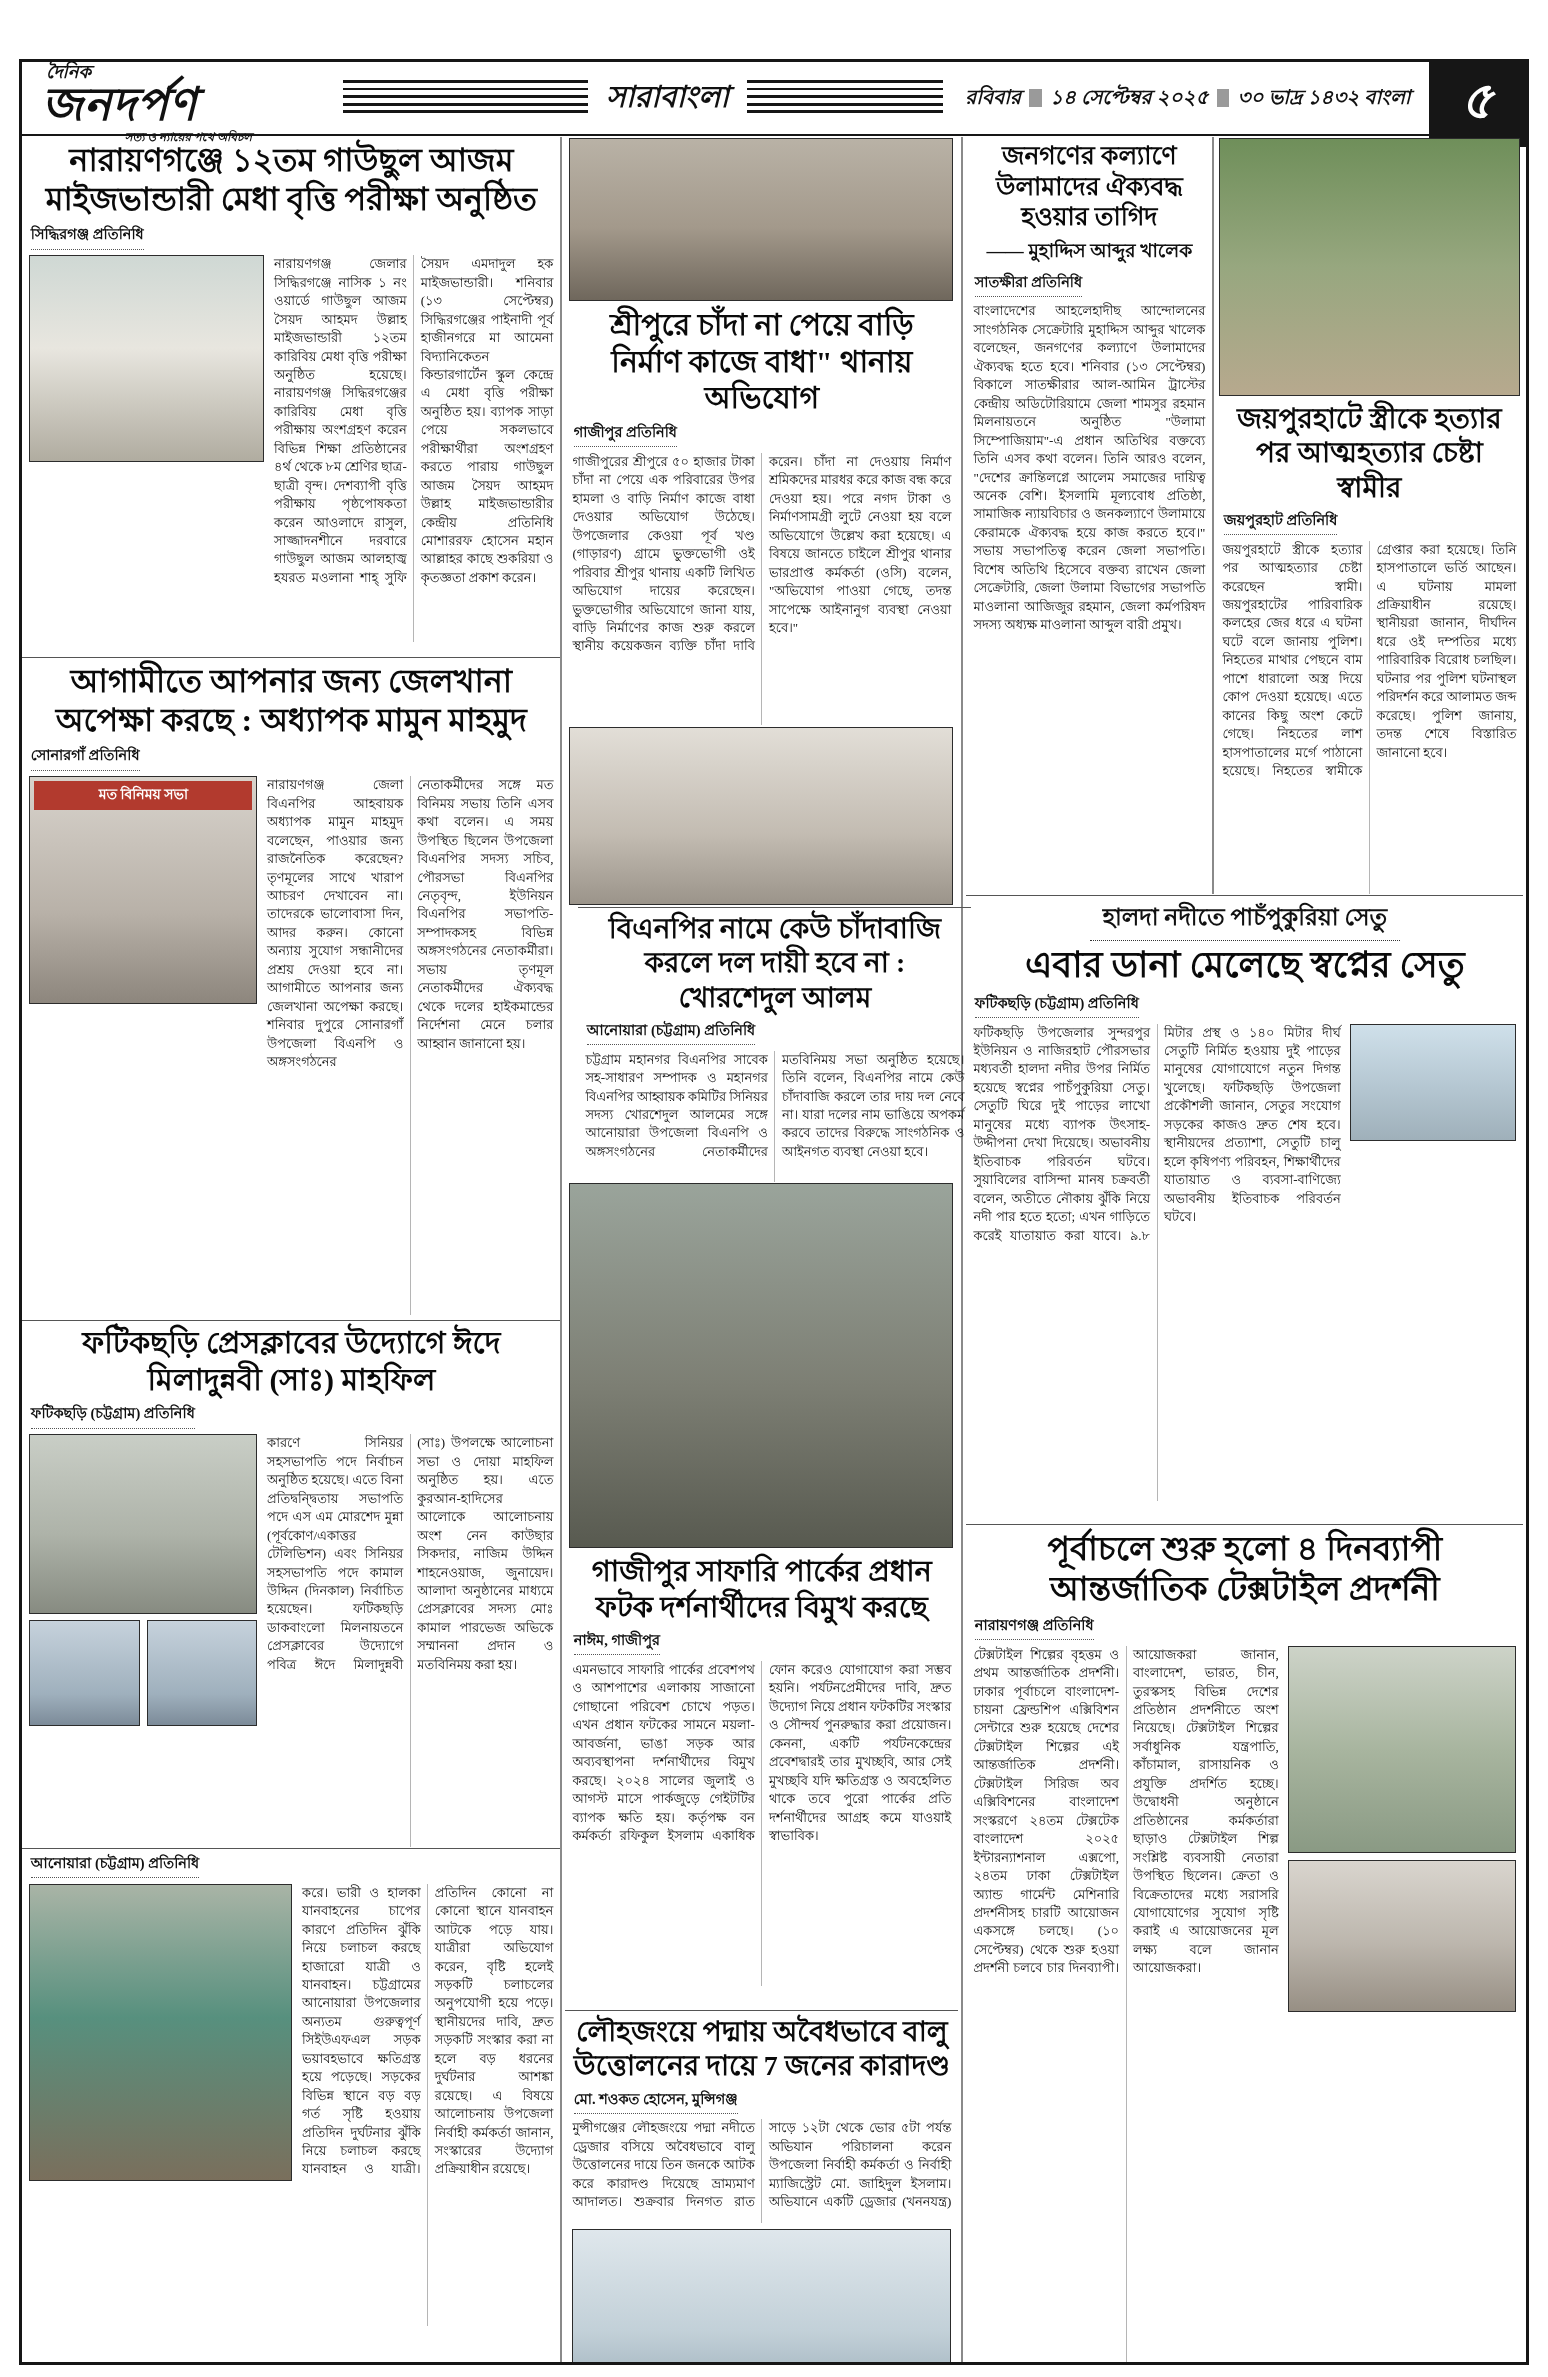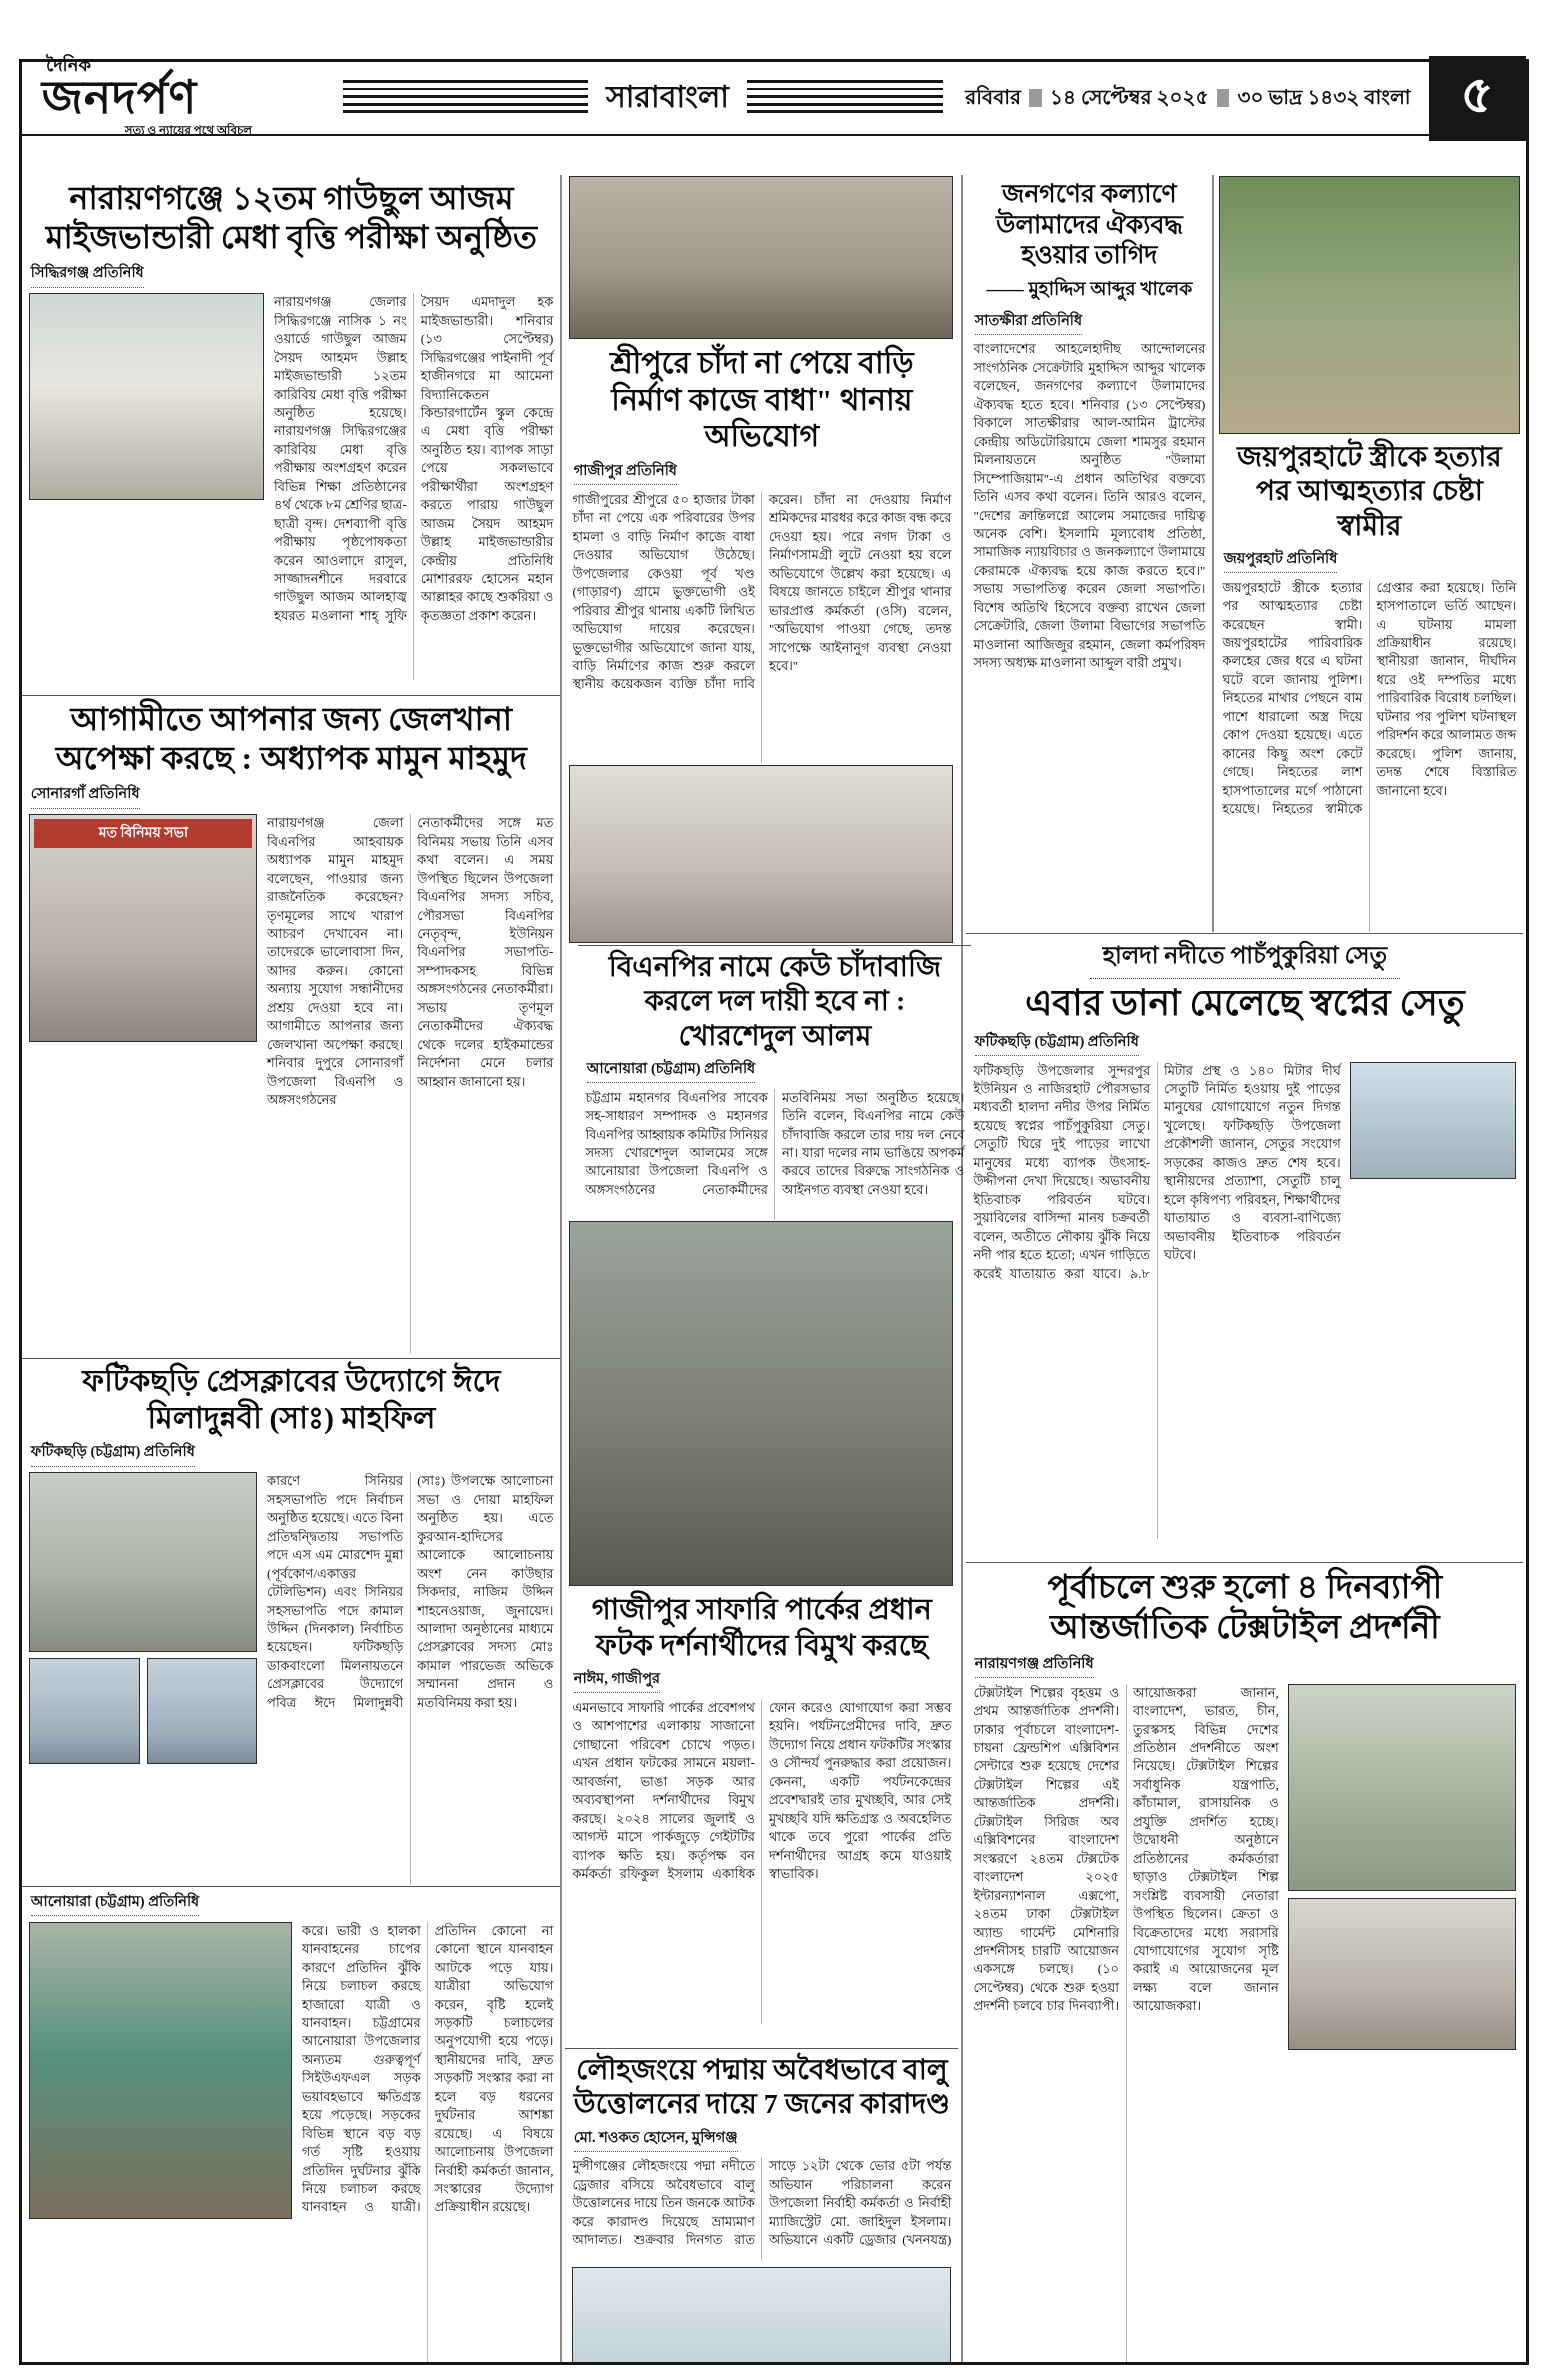--- a/index.html
+++ b/index.html
@@ -1,33 +1,33 @@
 <!DOCTYPE html>
 <html lang="bn" style="font-size:11px"><head>
 <meta charset="utf-8">
 <style>
   html,body{margin:0;padding:0;background:#ffffff;}
   body{width:1548px;height:2377px;position:relative;font-family:"Liberation Serif",serif;color:#111;}
   .page{position:absolute;left:19.4px;top:59px;right:19.4px;bottom:12.4px;border:3.5px solid #161616;background:#fff;}
   
-  .masthead{height:72px;border-bottom:2.8px solid #161616;display:flex;align-items:center;position:relative;}
+  .masthead{height:72px;border-bottom:2.8px solid #161616;display:flex;align-items:flex-start;position:relative;font-style:italic;}
   .logo-wrap{flex:0 0 276px;padding:1.4px 7px 0 19.4px;display:flex;flex-direction:column;justify-content:center;}
   .logo-daily{font-size:18px;font-weight:700;line-height:1;margin-left:4.1px;}
   .logo-title{font-size:46px;font-weight:900;line-height:1.05;letter-spacing:0.7px;}
   .logo-tagline{font-size:11.7px;font-weight:700;margin-left:83px;margin-top:-1.4px;}
   .rule-stack{align-self:center;height:36px;background:repeating-linear-gradient(180deg,#161616 0 2.8px,transparent 2.8px 7.6px);}
   .rs1{flex:1 1 auto;margin:0 18px;}
   .rs2{flex:0.8 1 auto;margin:0 18px;}
   .section-name{align-self:center;font-size:30px;font-weight:900;white-space:nowrap;}
   .date-area{align-self:center;display:flex;align-items:center;gap:8.3px;white-space:nowrap;padding:0 18px 0 4.1px;}
   .date-area span{font-size:20px;font-weight:700;}
   .date-sq{width:12.4px;height:18px;background:#9a9a9a;display:inline-block;}
   .pagenum-box{flex:0 0 97px;background:#161616;color:#fff;display:flex;align-items:center;justify-content:center;font-size:51px;font-weight:900;}
   
-  .content{position:absolute;left:0;right:0;top:75px;bottom:0;overflow:hidden;margin-top:38px;}
+  .content{position:absolute;left:0;right:0;top:75px;bottom:0;overflow:hidden;}
   .art{position:absolute;overflow:hidden;padding:2.8px 7px;box-sizing:border-box;}
   .hl{font-weight:900;text-align:center;line-height:1.22;margin:1.4px 0 4.1px 0;color:#0a0a0a;}
   .kicker{font-weight:900;text-align:center;font-size:23.5px;border-bottom:1.4px dotted #333;display:block;width:fit-content;margin:0 auto 2.8px auto;padding:0 12.4px 2.1px 12.4px;}
   .attrib{font-weight:700;text-align:center;font-size:18.7px;margin:0 0 2.8px 0;}
   .byline{font-weight:900;font-size:14.5px;border-bottom:1.4px dotted #555;display:inline-block;padding-bottom:1.4px;margin:0 0 5.5px 1.4px;}
   .body-text{font-size:13px;line-height:1.42;text-align:justify;column-gap:14px;column-rule:0.7px solid #b5b5b5;}
   .cols2{column-count:2;}
   .ph{border:1.4px solid #2c2c2c;box-sizing:border-box;position:relative;overflow:hidden;}
   .ph .banner{position:absolute;top:4.1px;left:4.1px;right:4.1px;background:#b23a2e;color:#fff;font-weight:900;font-size:14px;text-align:center;padding:2.1px 0;}
   .flexrow{display:flex;gap:9.7px;}

